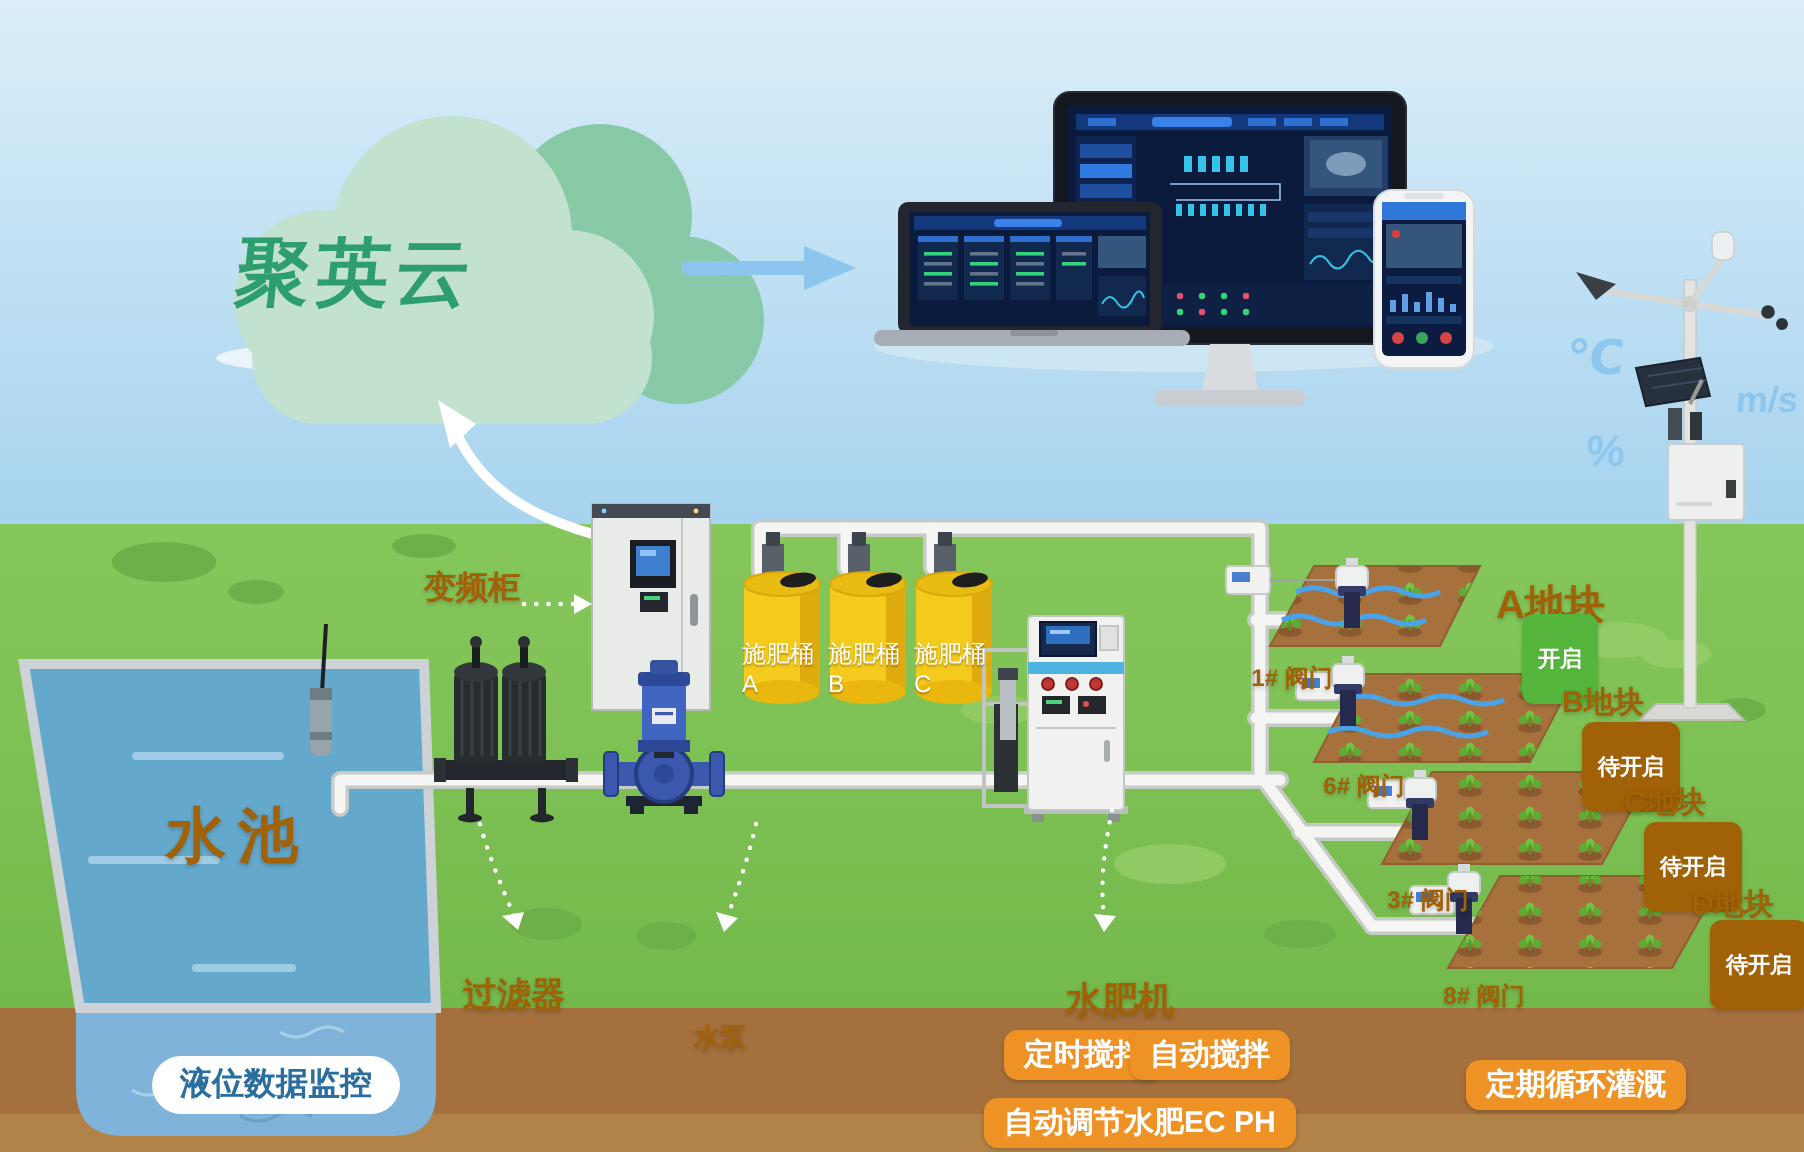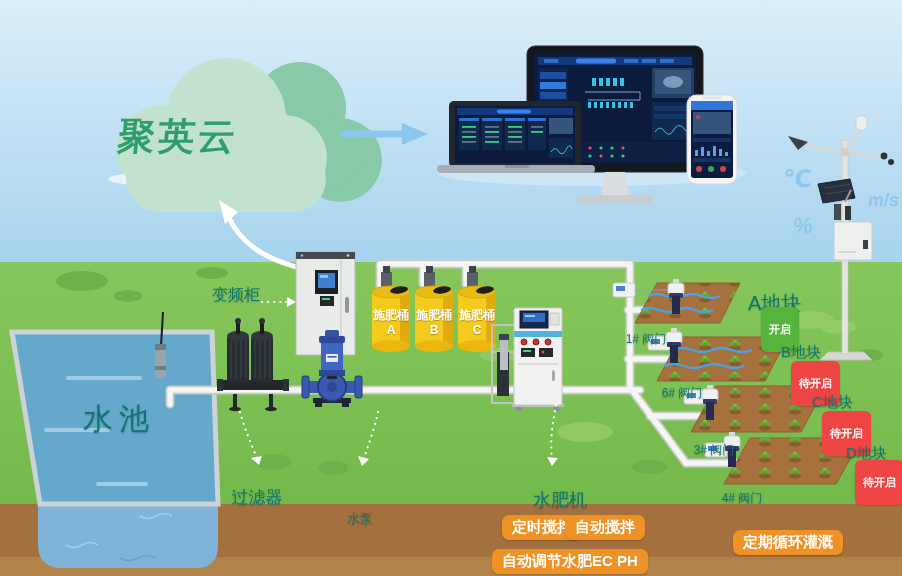--- a/index.html
+++ b/index.html
@@ -2,45 +2,45 @@
 <html><head>
 <meta charset="utf-8">
 <style>
   html,body{margin:0;padding:0;background:#e9f3fa;}
   .stage{
     position:relative;width:902px;height:576px;overflow:hidden;
     font-family:"Liberation Sans","DejaVu Sans",sans-serif;
   }
   .stage svg{position:absolute;left:0;top:0;}
   .lbl{
-    position:absolute;color:#0f766e;font-weight:normal;line-height:1.15;
+    position:absolute;color:#a16207;font-weight:bold;line-height:1.15;
     text-shadow:0 1px 2px rgba(0,0,0,.22);white-space:nowrap;
   }
   .center{text-align:center;margin-top:20px;}
   .cloud-title{
     position:absolute;left:118px;top:112px;width:150px;
     font-size:37px;font-weight:800;color:#2f9e6e;letter-spacing:3px;
     transform:skewX(-6deg);text-shadow:none;
   }
   .unit{position:absolute;color:#8ec7ed;font-weight:800;transform:skewX(-5deg);text-shadow:none;}
   .pill{
     position:absolute;color:#fff;font-weight:bold;font-size:11px;
     padding:15px 8px;border-radius:6px;white-space:nowrap;box-shadow:0 1px 2px rgba(0,0,0,.18);
   }
   .pill-open{background:#55b43b;}
-  .pill-wait{background:#ef4444;}
+  .pill-wait{background:#a16207;}
   .feature{
     position:absolute;background:#ef9226;color:#fff;font-weight:bold;font-size:15px;
     padding:3px 10px;border-radius:7px;white-space:nowrap;box-shadow:0 1px 2px rgba(0,0,0,.2);
   }
   .level-badge{
     position:absolute;left:76px;top:528px;background:#fff;color:#2a6ea0;
     font-weight:bold;font-size:16px;padding:4px 14px;border-radius:16px;white-space:nowrap;
   }
-  .barrel-lbl{position:absolute;width:40px;text-align:center;font-size:12px;color:#fff;font-weight:bold;line-height:15px;text-shadow:0 1px 1px rgba(0,0,0,.3);}
+  .barrel-lbl{position:absolute;width:40px;text-align:left;font-size:12px;color:#fff;font-weight:normal;line-height:15px;text-shadow:0 1px 1px rgba(0,0,0,.3);margin-top:12px;}
 </style>
 </head>
 <body>
 
 <div class="stage">
 
   <svg width="902" height="576" viewBox="0 0 902 576">
     <defs>
       <linearGradient id="sky" x1="0" y1="0" x2="0" y2="1">
         <stop offset="0" stop-color="#dbeef9"></stop>
@@ -516,30 +516,31 @@
     <span>B</span>
   </div>
   <div class="barrel-lbl" style="left:457px;top:308px;">
     <span>施肥桶</span><br>
     <span>C</span>
   </div>
 
   <div class="lbl center" style="left:622px;top:313px;width:48px;font-size:12px;">1# 阀门</div>
   <div class="lbl center" style="left:658px;top:367px;width:48px;font-size:12px;">6# 阀门</div>
   <div class="lbl center" style="left:690px;top:424px;width:48px;font-size:12px;text-align:center;">3# 阀门</div>
-  <div class="lbl center" style="left:718px;top:472px;width:48px;font-size:12px;">4# 阀门</div>
+  <div class="lbl center" style="left:718px;top:472px;width:48px;font-size:12px;">8# 阀门</div>
 
   <div class="lbl" style="left:748px;top:292px;font-size:20px;">A地块</div>
   <div class="pill pill-open" style="left:761px;top:307px;">开启</div>
   <div class="lbl" style="left:781px;top:343px;font-size:15px;">B地块</div>
   <div class="pill pill-wait" style="left:791px;top:361px;">待开启</div>
   <div class="lbl" style="left:812px;top:393px;font-size:15px;">C地块</div>
   <div class="pill pill-wait" style="left:822px;top:411px;">待开启</div>
   <div class="lbl" style="left:846px;top:444px;font-size:15px;">D地块</div>
   <div class="pill pill-wait" style="left:855px;top:460px;">待开启</div>
 
+  <div class="level-badge">液位数据监控</div>
 
   <div class="feature" style="left:489px;top:515px;margin-left:13px;">定时搅拌</div>
   <div class="feature" style="left:565px;top:515px;">自动搅拌</div>
   <div class="feature" style="left:733px;top:530px;">定期循环灌溉</div>
   <div class="feature" style="left:492px;top:549px;">自动调节水肥EC PH</div>
 
 </div>
 
 </body></html>

